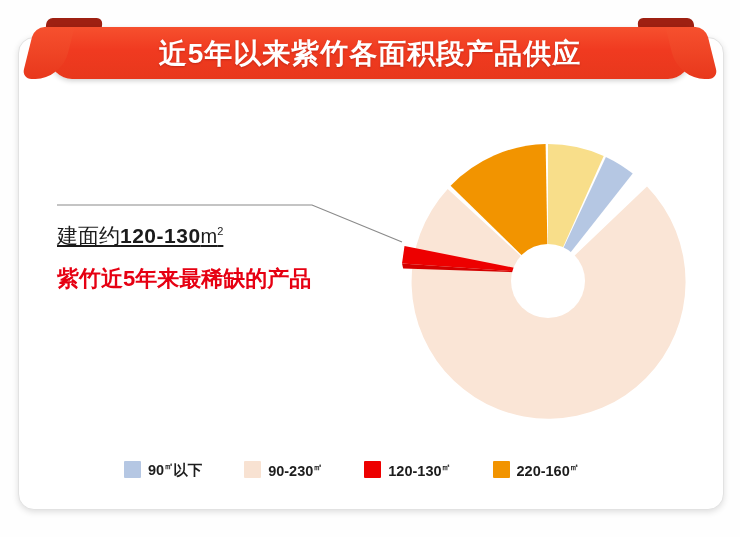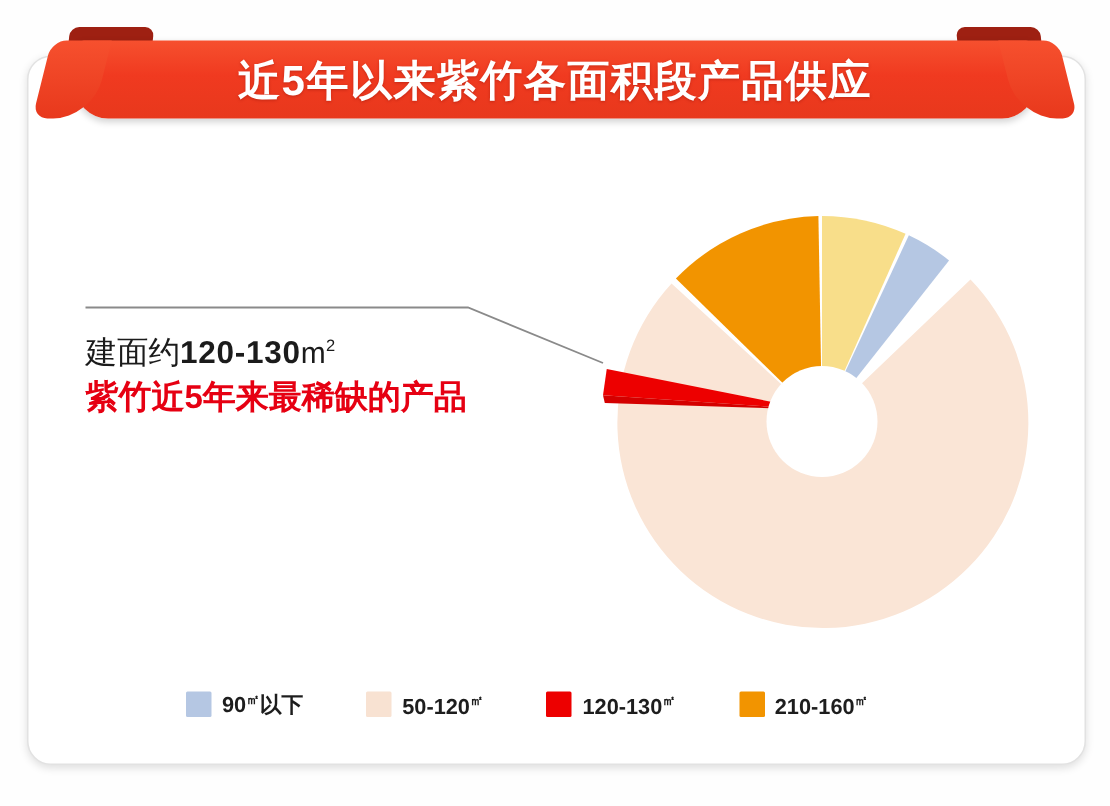--- a/index.html
+++ b/index.html
@@ -51,30 +51,30 @@
 
   
   .chart{position:absolute;left:390px;top:123px;width:330px;height:330px;}
   .chart svg{display:block;}
 
   
   .leader{position:absolute;left:40px;top:180px;width:400px;height:70px;}
 
   .callout{position:absolute;left:57px;top:222px;width:400px;}
   .callout .line1{
-    font-size:21px;color:#1b1b1b;white-space:nowrap;line-height:1.35;
+    font-size:21px;color:#1b1b1b;white-space:nowrap;line-height:1.35;text-decoration:underline;
   }
   .callout .line1 .lead{font-weight:normal;}
   .callout .line1 .strong{font-weight:bold;letter-spacing:.5px;}
   .callout .line1 .unit{font-weight:normal;font-size:20px;}
   .callout .line1 .sup{font-size:11px;vertical-align:super;}
   .callout .red1,.callout .red2{
     color:#e60012;font-size:22px;font-weight:bold;white-space:nowrap;
   }
-  .callout .red1{margin-top:0;}
+  .callout .red1{margin-top:14px;}
   .callout .red2{margin-top:8px;}
 
   
   .legend{
     position:absolute;left:100px;top:459px;width:560px;height:22px;
     display:flex;align-items:center;gap:18px;
   }
   .legend-item{display:flex;align-items:center;gap:7px;padding-left:24px;}
   .legend-swatch{width:17px;height:17px;border-radius:1px;flex:none;}
   .legend-label{font-size:14.5px;color:#1d1d1d;white-space:nowrap;font-weight:bold;}
@@ -151,30 +151,30 @@
 
   <div class="legend">
 
     <div class="legend-item">
       <span class="legend-swatch" style="background:#b5c7e3"></span>
       <span class="legend-label"><span>90</span><span class="sup">㎡</span><span>以下</span></span>
     </div>
 
     <div class="legend-item">
       <span class="legend-swatch" style="background:#f8e2d2"></span>
-      <span class="legend-label"><span>50-120</span><span class="sup">㎡</span><span></span></span>
+      <span class="legend-label"><span>90-230</span><span class="sup">㎡</span><span></span></span>
     </div>
 
     <div class="legend-item">
       <span class="legend-swatch" style="background:#ed0000"></span>
       <span class="legend-label"><span>120-130</span><span class="sup">㎡</span><span></span></span>
     </div>
 
     <div class="legend-item">
       <span class="legend-swatch" style="background:#f29400"></span>
-      <span class="legend-label"><span>210-160</span><span class="sup">㎡</span><span></span></span>
+      <span class="legend-label"><span>220-160</span><span class="sup">㎡</span><span></span></span>
     </div>
 
 
   </div>
 
 
 </div>
 
 </body></html>

